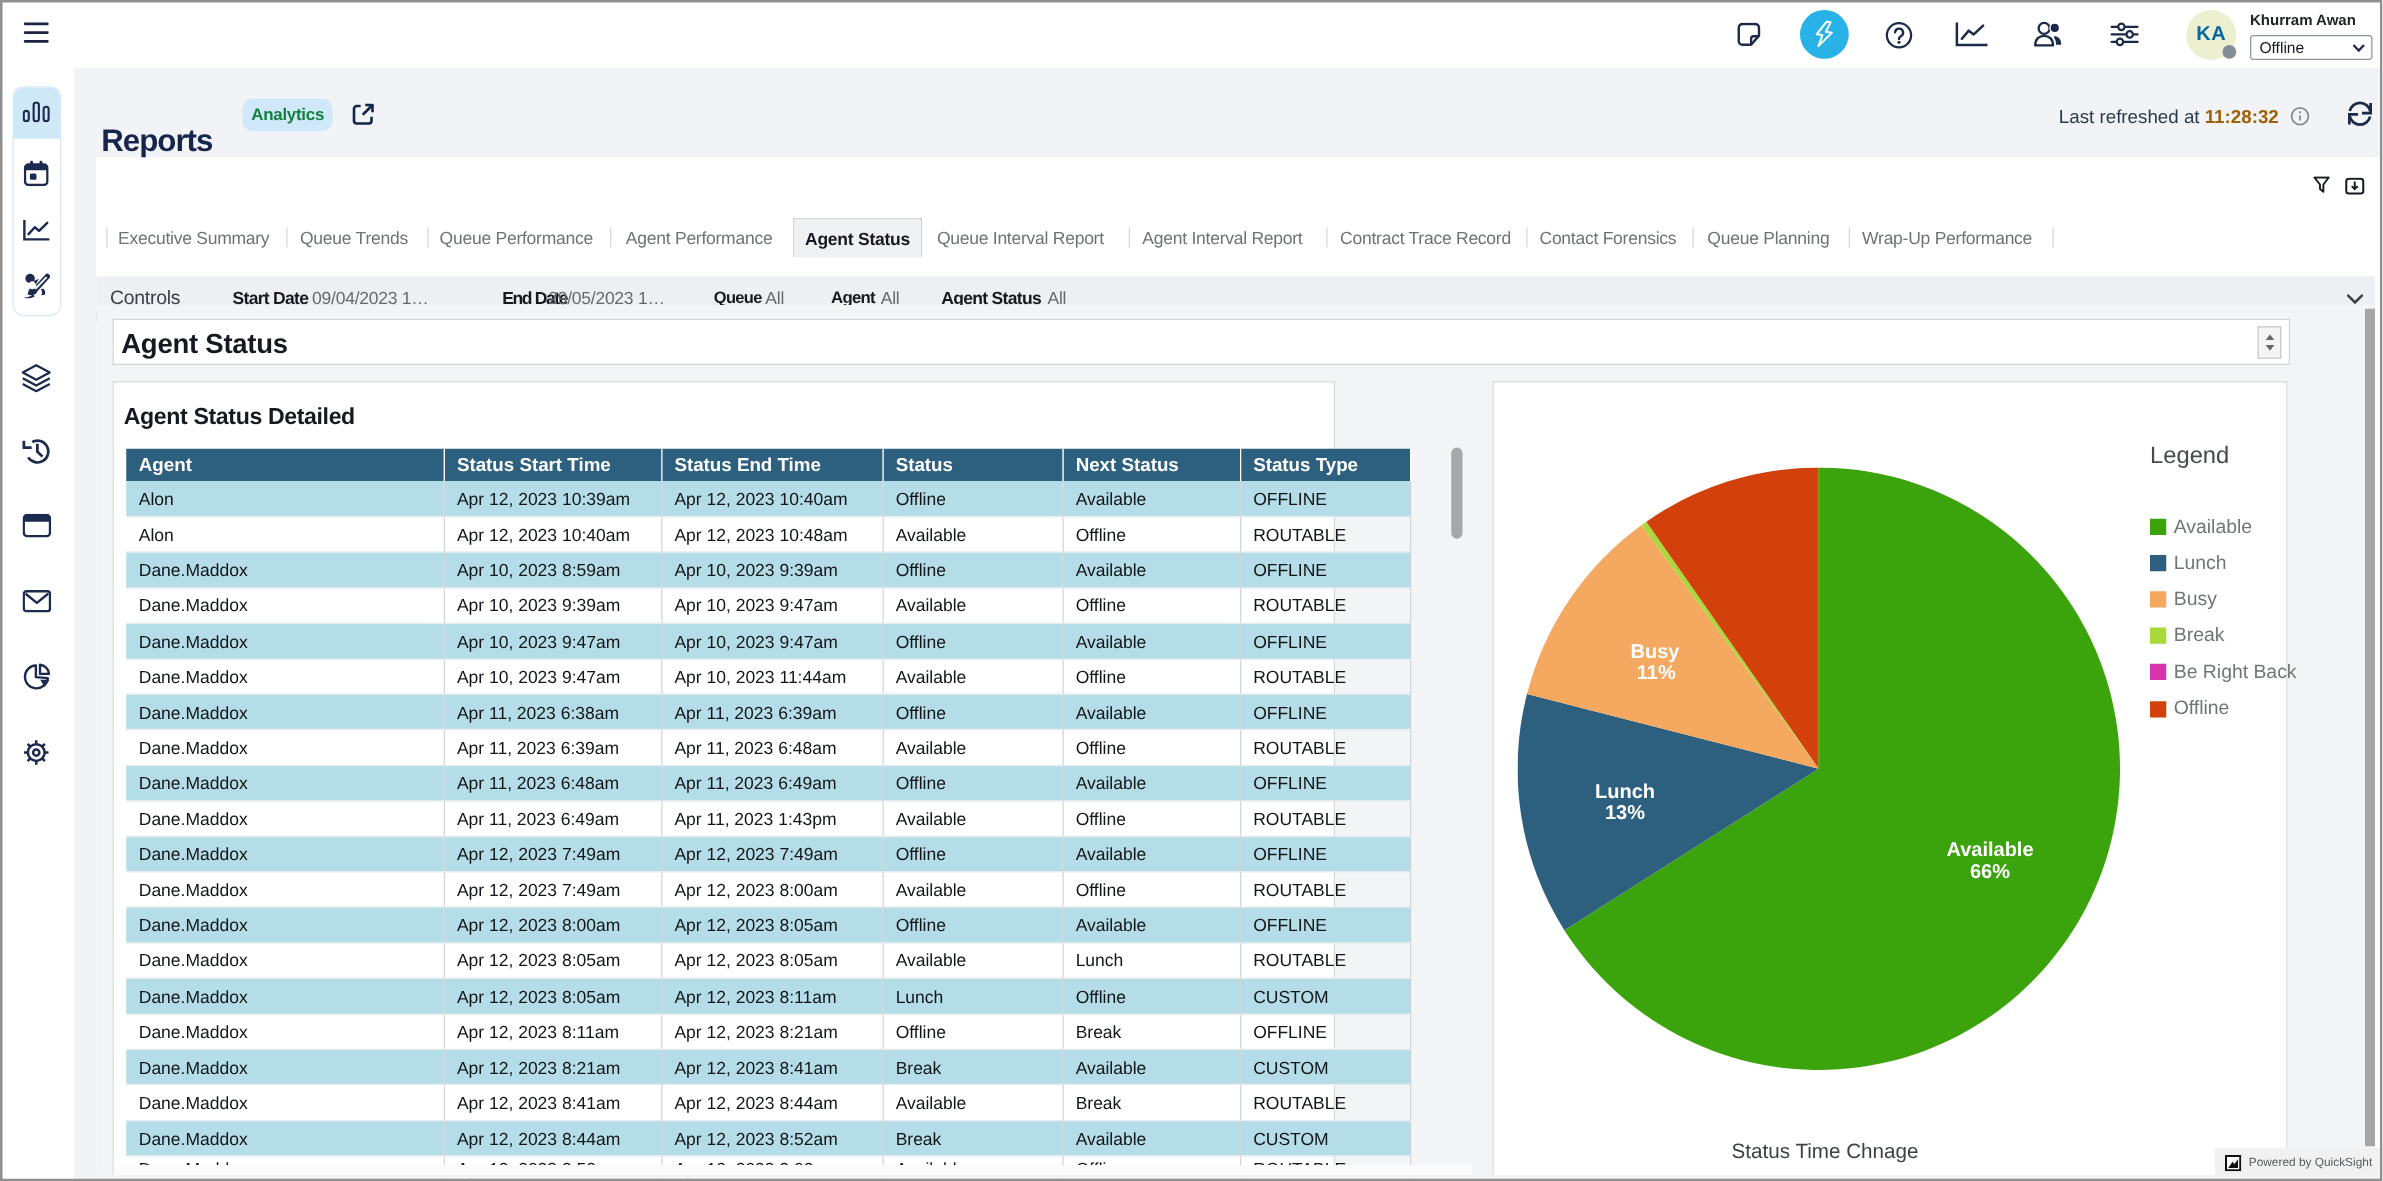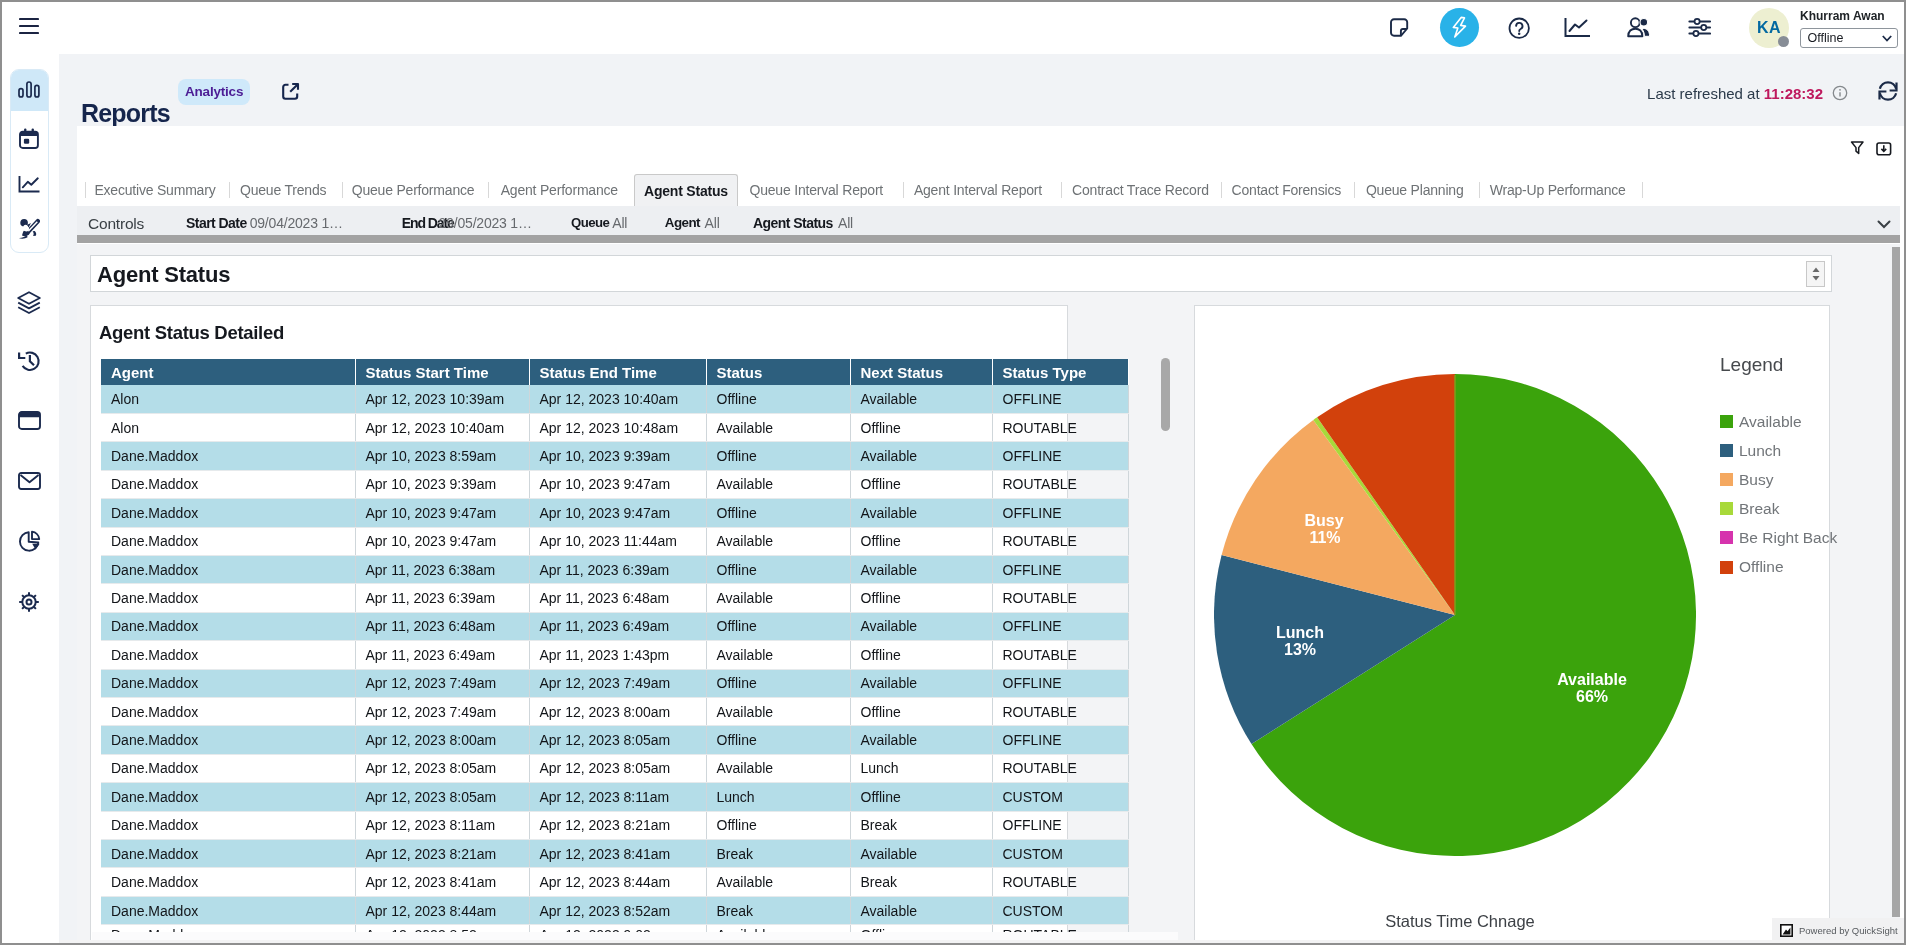--- a/index.html
+++ b/index.html
@@ -10,31 +10,31 @@
   #frame { position:absolute; left:0; top:0; width:1906px; height:945px; border:2px solid #8f8f8f; border-top-width:2px; z-index:900; pointer-events:none; }
   
   #topbar { position:absolute; left:0; top:0; width:1906px; height:54px; background:#ffffff; z-index:10; }
   #main-bg { position:absolute; left:59px; top:54px; right:0; bottom:0; background:#f1f3f6; }
   
   #sidebar { position:absolute; left:0; top:54px; width:59px; bottom:0; background:#ffffff; z-index:5; }
   #side-group { position:absolute; left:9.5px; top:15px; width:39px; height:184px; background:#ffffff; border:1px solid #d9eaf6; border-radius:9px; }
   #side-active { position:absolute; left:0px; top:0px; width:37px; height:41px; background:#cfe8f8; border-radius:8px 8px 0 0; }
   
   #h-reports { position:absolute; left:81px; top:80px; font-size:25px; font-weight:bold; color:#15254c; letter-spacing:-0.8px;margin-top:19px; }
-  #h-badge { position:absolute; left:178px; top:79px; height:26px; background:#cfe9fa; border-radius:8px; font-size:13.5px; font-weight:bold; color:#4c1d95; line-height:26px; padding:0 7px; letter-spacing:-0.2px; }
+  #h-badge { position:absolute; left:194px; top:79px; height:26px; background:#cfe9fa; border-radius:8px; font-size:13.5px; font-weight:bold; color:#15803d; line-height:26px; padding:0 7px; letter-spacing:-0.2px; }
   #h-refresh { position:absolute; right:83px; top:85px; font-size:15px; color:#2b3a4a; }
-  #h-refresh b { color:#be185d; }
+  #h-refresh b { color:#a16207; }
   
   #panel { position:absolute; left:77px; top:126px; width:1827px; height:817px; background:#ffffff; }
   #sheet { position:absolute; left:0px; top:118px; width:1823px; height:699px; background:#f3f4f6; }
   #tabs { position:absolute; left:0px; top:48px; height:32px; width:1823px; }
   .tab { position:absolute; top:0; height:32px; line-height:33px; font-size:14px; letter-spacing:-0.2px; color:#6e7275; white-space:nowrap; }
   .tsep { position:absolute; top:8px; width:1px; height:16px; background:#d8d8d8; }
   #tab-active { position:absolute; left:557px; top:0; width:104px; height:32px; line-height:32px; text-align:center; background:#f0f1f3; border:1px solid #c9c9c9; border-bottom:none; border-radius:3px 3px 0 0; font-weight:bold; color:#16191f; font-size:14px; letter-spacing:-0.2px; }
-  #controls { position:absolute; left:0; top:80px; width:1823px; height:37px; background:#edeff2; border-bottom:8px solid #a3a3a3; font-size:14px; letter-spacing:-0.2px; color:#16191f; }
+  #controls { position:absolute; left:0; top:95px; width:1823px; height:37px; background:#edeff2; border-bottom:8px solid #a3a3a3; font-size:14px; letter-spacing:-0.2px; color:#16191f; }
   #controls .lbl { font-weight:bold; letter-spacing:-0.55px; }
   #controls .val { color:#66696d; }
   .cpos { position:absolute; top:9px; white-space:nowrap; }
   svg.ic { position:absolute; } svg.side { z-index:26; }
   
   #headcard { position:absolute; left:90px; top:255px; width:1742px; height:37px; background:#ffffff; border:1px solid #d2d6d9; }
   #headcard .t { position:absolute; left:6px; top:6px; font-size:22px; font-weight:bold; color:#16191f; letter-spacing:-0.2px; }
   #spinner { position:absolute; right:6px; top:5px; width:19px; height:26px; background:#f5f5f5; border:1px solid #c8c8c8; }
   
   #lcard { position:absolute; left:90px; top:305px; width:978px; height:637px; background:#ffffff; border:1px solid #d7dadd; border-bottom:none; }

